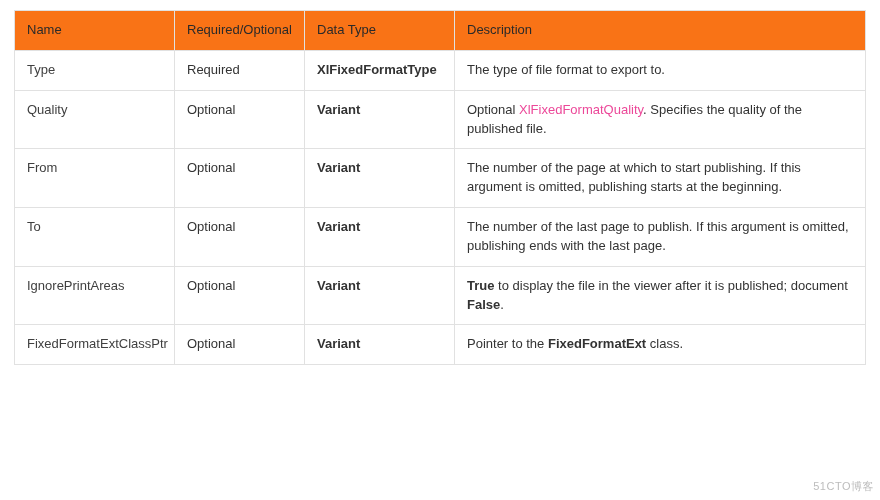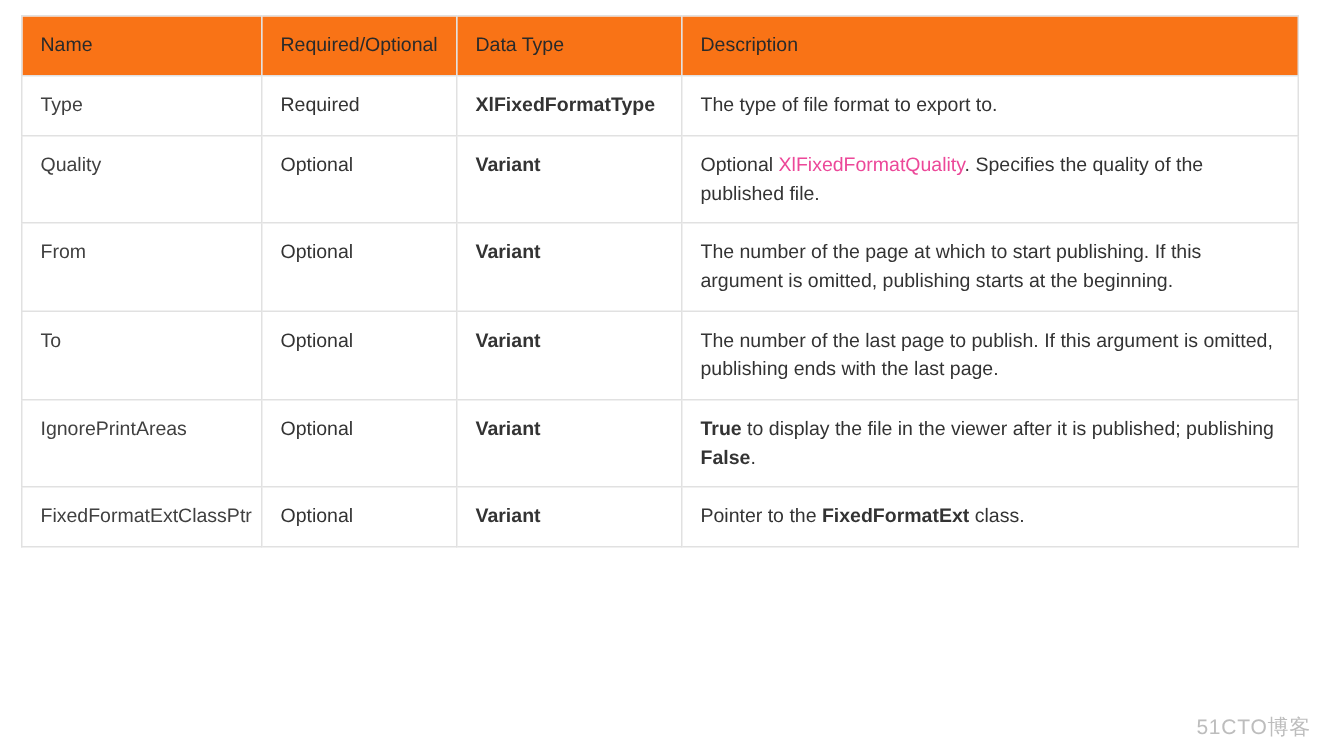--- a/index.html
+++ b/index.html
@@ -35,21 +35,21 @@
     color: #2a2a2a;
   }
   td.name-cell { color: #404040; }
   .dt-bold { font-weight: 700; }
   .kw { font-weight: 700; }
   .lnk { color: #ec4899; }
   .watermark {
     position: fixed;
     right: 6px;
     bottom: 6px;
-    font-size: 14px;
+    font-size: 11px;
     color: #bdbdbd;
     letter-spacing: 0.5px;
   }
 </style>
 </head>
 <body>
 
 <table>
   <colgroup>
     <col class="c-name">
@@ -87,21 +87,21 @@
       <tr>
         <td class="name-cell">To</td>
         <td>Optional</td>
         <td><span class="dt-bold">Variant</span></td>
         <td><span>The number of the last page to publish. If this argument is omitted, publishing ends with the last page.</span></td>
       </tr>
       <tr>
         <td class="name-cell">IgnorePrintAreas</td>
         <td>Optional</td>
         <td><span class="dt-bold">Variant</span></td>
-        <td><span class="kw">True</span><span> to display the file in the viewer after it is published; publishing </span><span class="kw">False</span><span>.</span></td>
+        <td><span class="kw">True</span><span> to display the file in the viewer after it is published; document </span><span class="kw">False</span><span>.</span></td>
       </tr>
       <tr>
         <td class="name-cell">FixedFormatExtClassPtr</td>
         <td>Optional</td>
         <td><span class="dt-bold">Variant</span></td>
         <td><span>Pointer to the </span><span class="kw">FixedFormatExt</span><span> class.</span></td>
       </tr>
     </tbody>
 </table>
 

